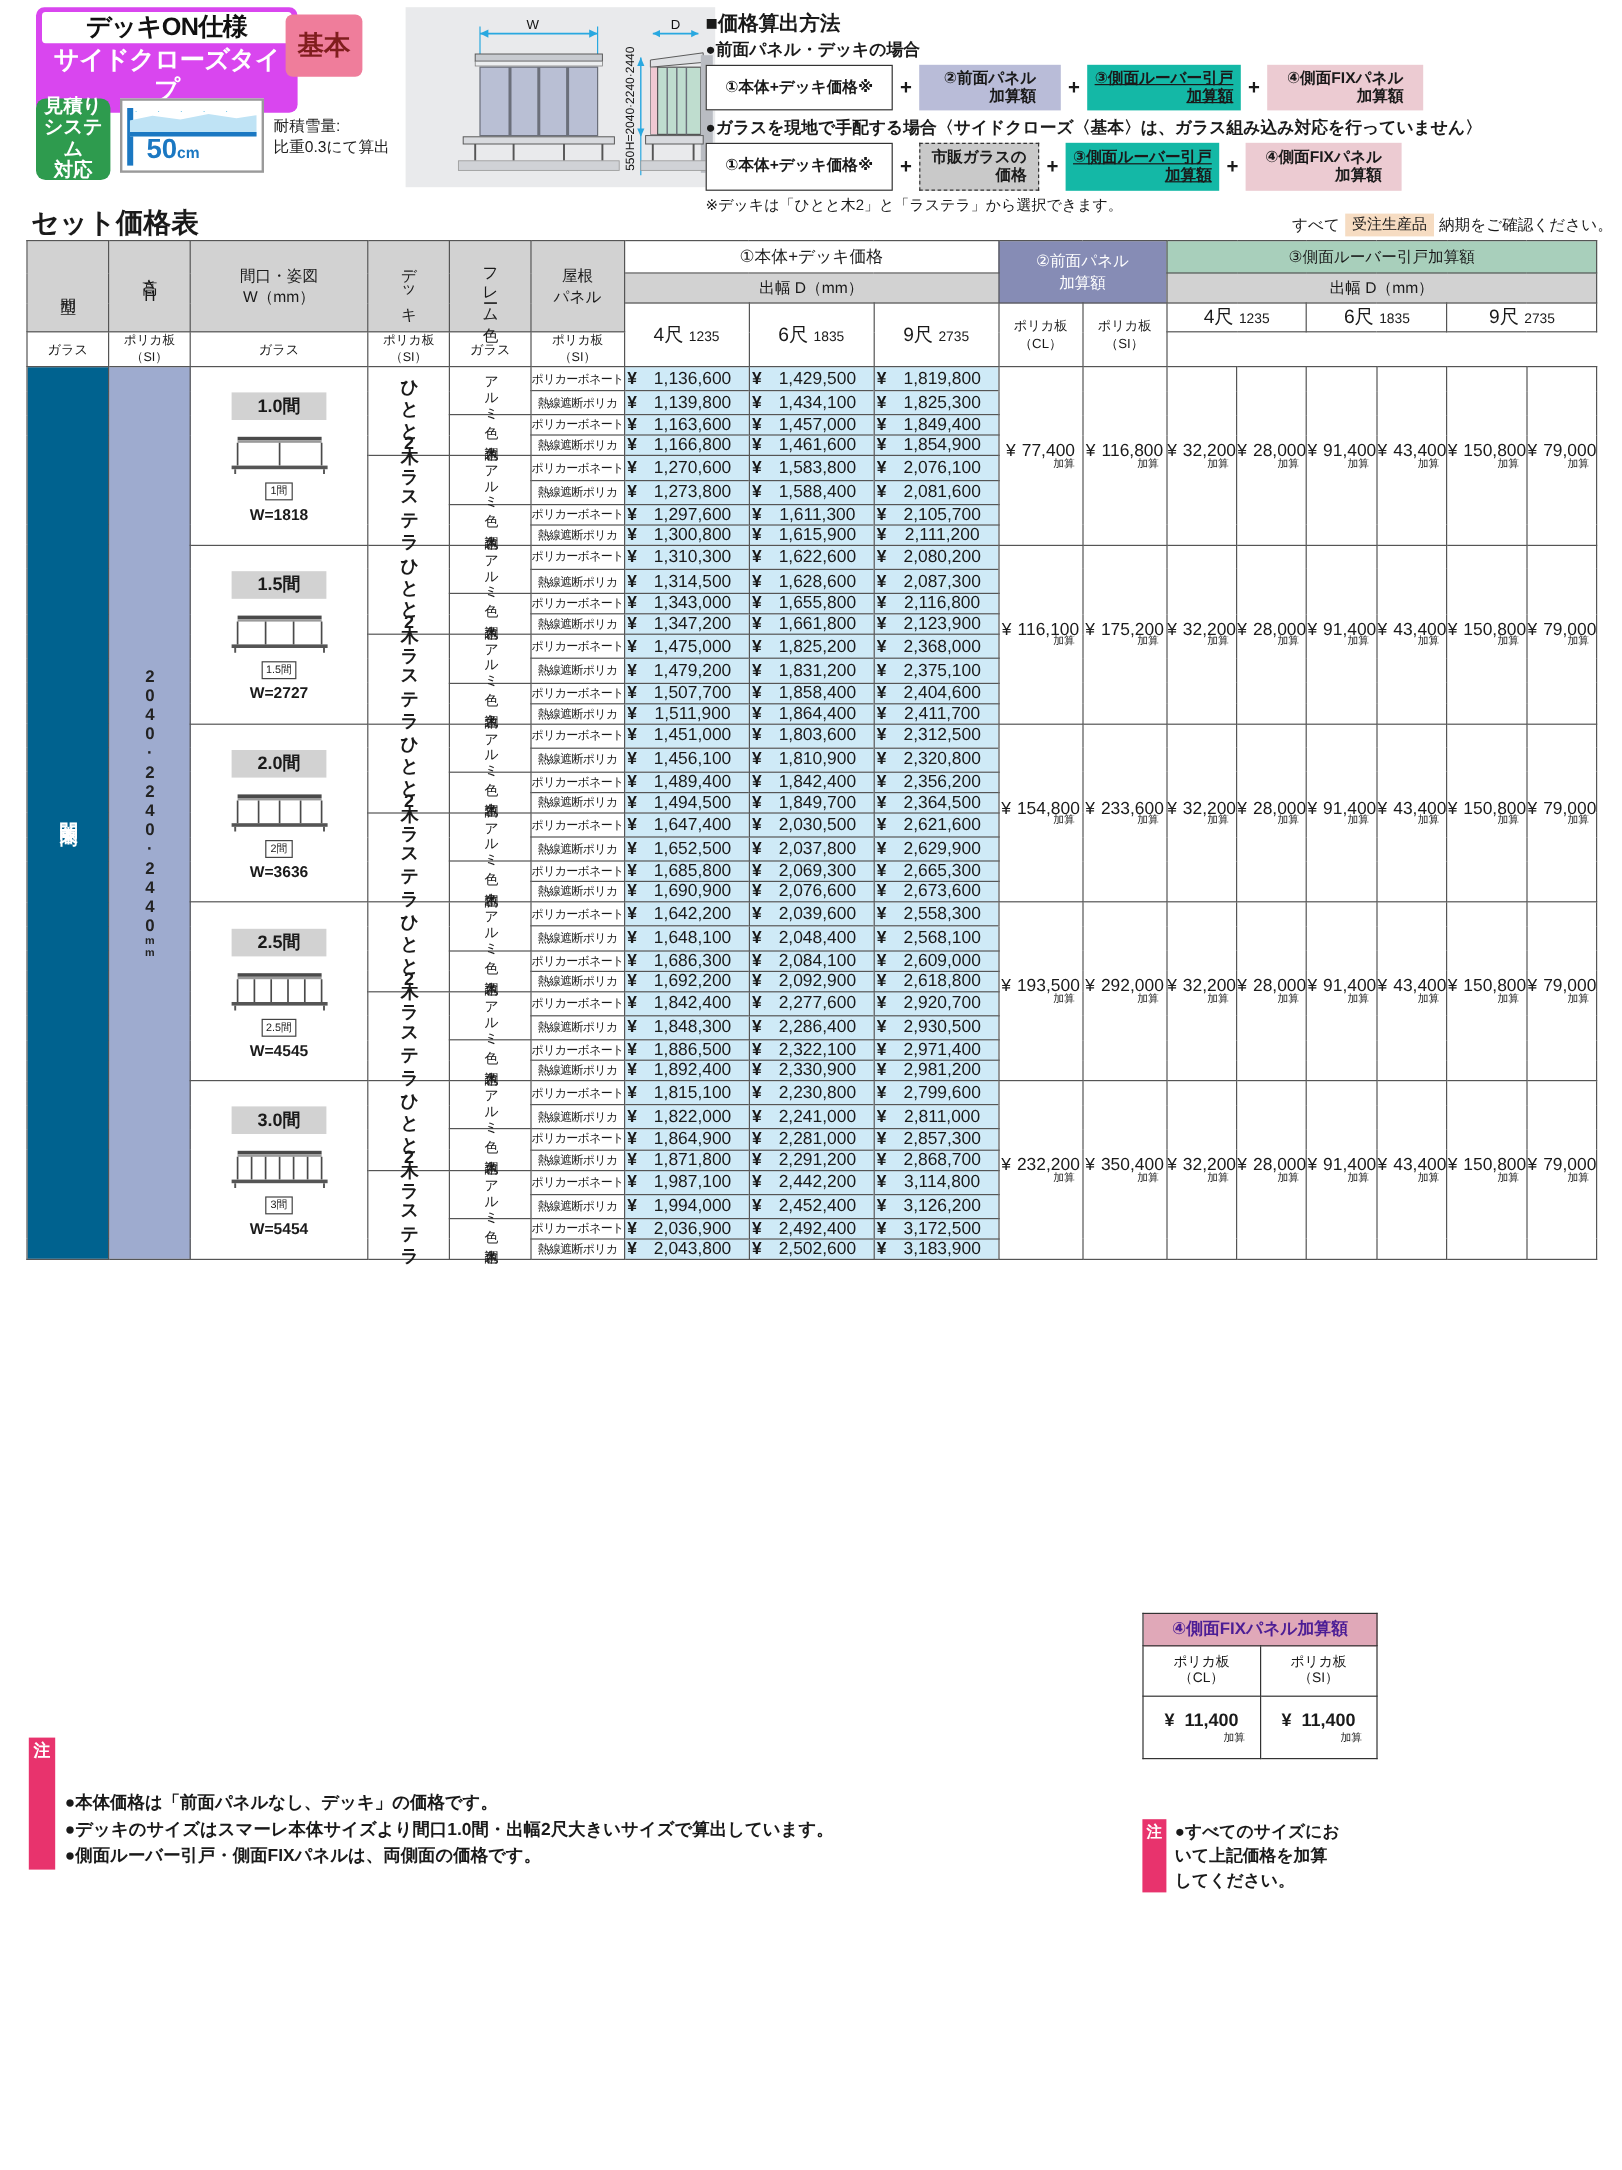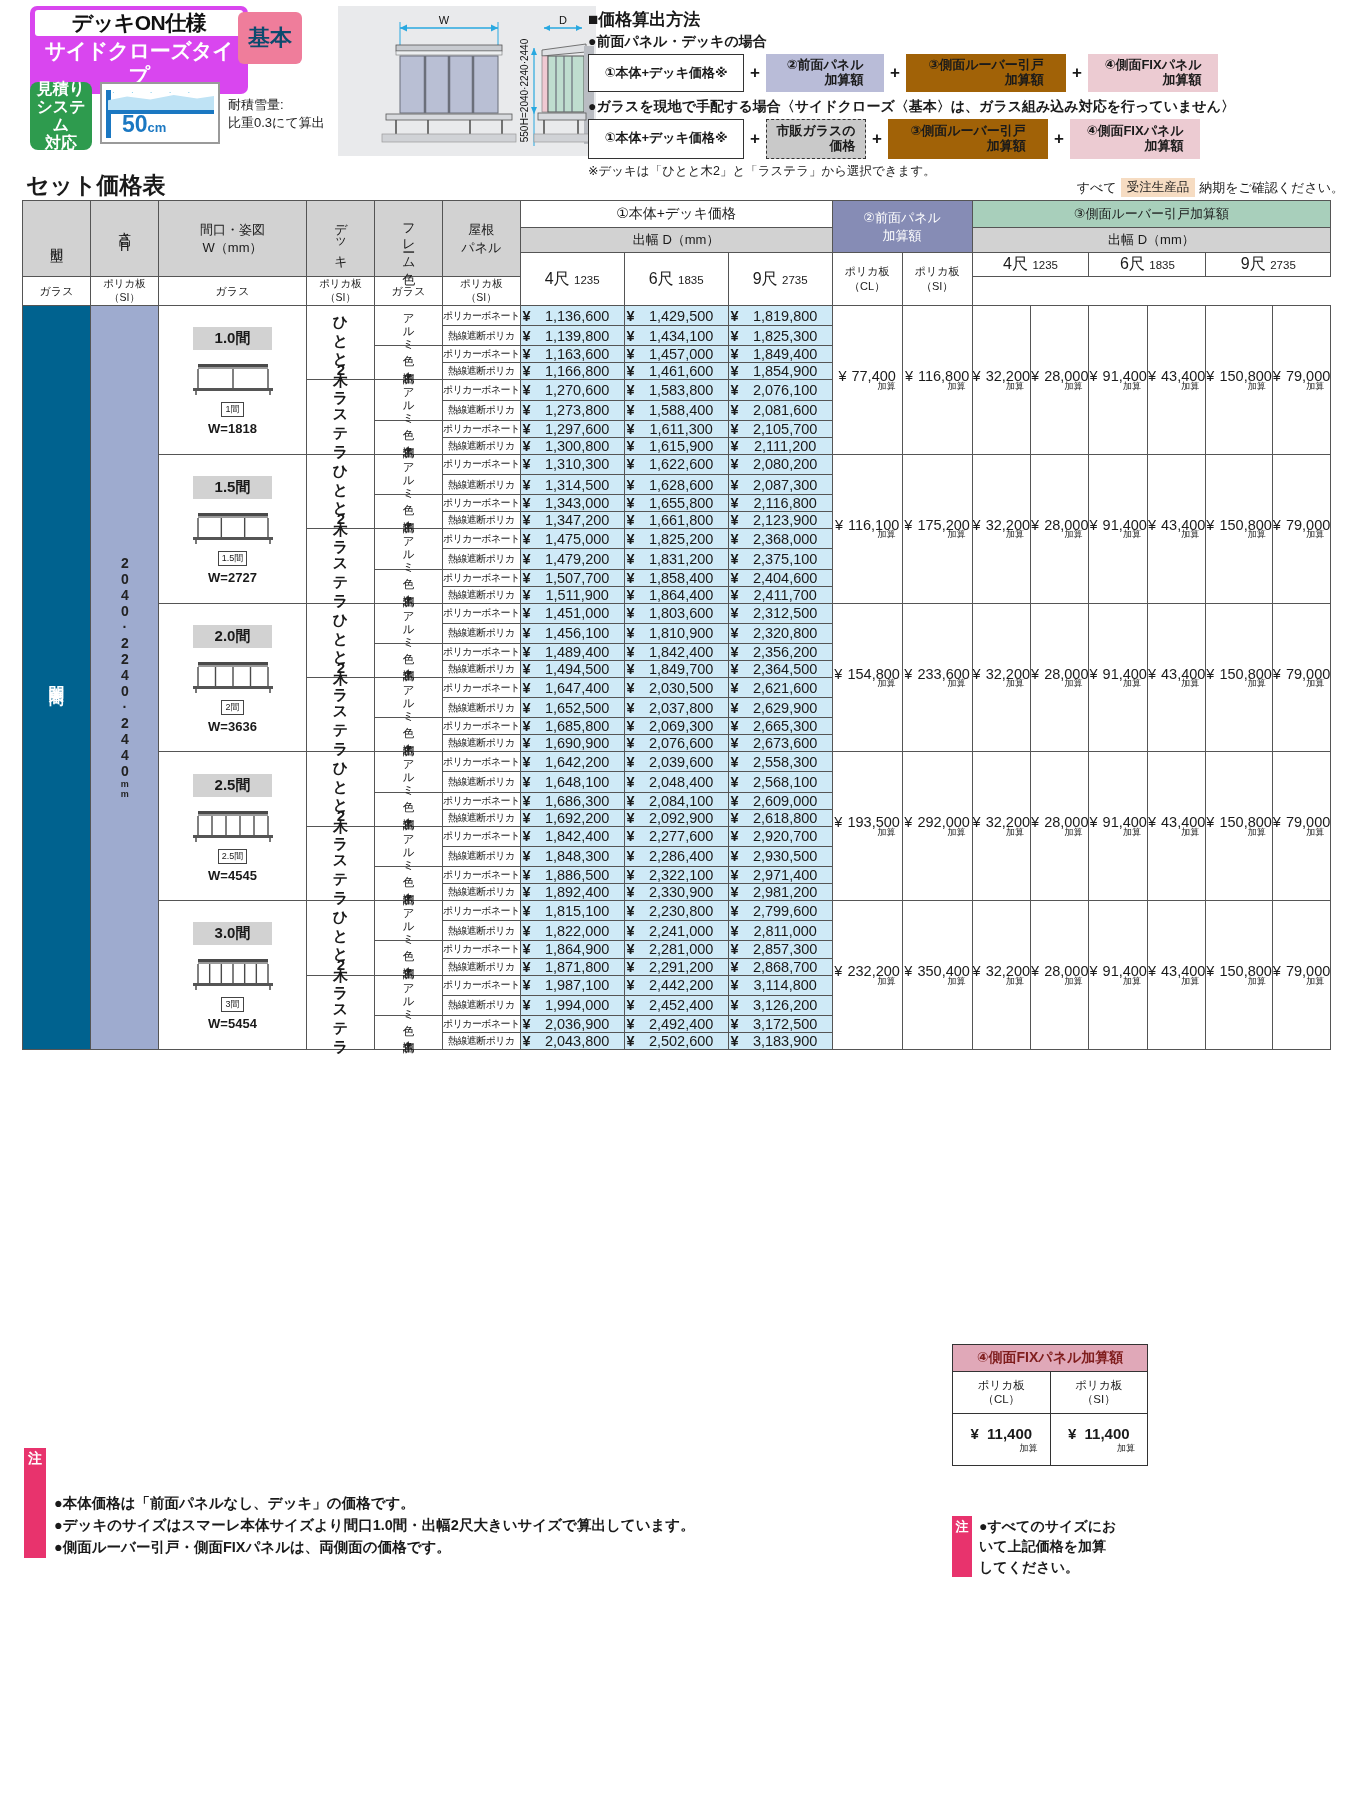--- a/index.html
+++ b/index.html
@@ -25,21 +25,21 @@
     background:#fff; color:#111; font-weight:bold; font-size:21px; letter-spacing:-0.5px;
     border-radius:3px; padding:1px 2px; line-height:1.15;
   }
   .badge-main .l2 {
     color:#fff; font-weight:bold; font-size:21px; letter-spacing:-0.5px; line-height:1.2;
     margin-top:2px;
   }
   .badge-kihon {
     position:absolute; left:238px; top:12px;
     width:64px; height:52px; background:#ef7d9b; border-radius:6px;
-    color:#0c4a6e; font-weight:bold; font-size:22px;
+    color:#7f1d1d; font-weight:bold; font-size:22px;
     display:flex; align-items:center; justify-content:center;
   }
   .badge-green {
     position:absolute; left:30px; top:82px;
     width:62px; height:68px; background:#2e9b4e; border-radius:8px;
     color:#fff; font-weight:bold; font-size:16px; line-height:1.12;
     display:flex; flex-direction:column; align-items:center; justify-content:center;
     text-align:center;
   }
   .snow-box {
@@ -73,21 +73,21 @@
   .calc { position:absolute; left:588px; top:8px; width:740px; }
   .calc h3 { margin:0 0 2px 0; font-size:17px; font-weight:bold; }
   .calc .sub { font-size:14px; margin:2px 0 3px 0; font-weight:bold;}
   .calc .formula { display:flex; align-items:stretch; gap:0; }
   .calc .cell {
     display:flex; align-items:center; justify-content:center; text-align:right;
     font-size:13px; font-weight:bold; line-height:1.15; padding:4px 6px; min-height:38px;
   }
   .c-white { background:#fff; border:1.5px solid #333; width:156px; }
   .c-purple { background:#b9bcd8; width:118px; }
-  .c-green { background:#a16207; width:160px; }
+  .c-green { background:#14b8a6; width:128px;text-decoration:underline; }
   .c-pink { background:#eccbd2; width:130px; }
   .c-gray { background:#c9c9c9; border:1.5px dashed #333; width:100px; }
   .plus { display:flex; align-items:center; justify-content:center; width:22px; font-size:17px; font-weight:bold;}
   .calc .note2 { font-size:12.5px; margin-top:4px; }
 
   
   .sec-title {
     position:absolute; left:26px; top:170px; font-size:23px; font-weight:bold;
   }
   .rush {
@@ -149,21 +149,21 @@
     width:22px; display:flex; align-items:flex-start; justify-content:center; padding-top:2px;
   }
   .notes .list { font-size:14.5px; line-height:1.5; font-weight:bold;margin-top:45px;}
 
   
   table.fixt {
     position:absolute; left:952px; top:1344px; border-collapse:collapse; width:196px;
     table-layout:fixed;
   }
   table.fixt td { border:1.5px solid #333; text-align:center; padding:3px 2px; }
-  .fix-head { background:#e0a8b8; color:#7f1d1d; font-weight:bold; font-size:14px; padding:4px 2px !important;}
+  .fix-head { background:#e0a8b8; color:#4c1d95; font-weight:bold; font-size:14px; padding:4px 2px !important;}
   .fix-sub { font-size:11.5px; line-height:1.2; height:42px;}
   .fix-val { font-size:15px; font-weight:bold; height:52px; }
   .fix-val .kasan { display:block; font-size:9px; font-weight:normal; text-align:right; padding-right:10px;}
 
   .fixnotes { position:absolute; left:952px; top:1516px; display:flex; gap:7px; }
   .fixnotes .chu {
     background:#e8336d; color:#fff; font-weight:bold; font-size:13px; width:20px;
     display:flex; align-items:flex-start; justify-content:center; padding-top:2px;
   }
   .fixnotes .list { font-size:14px; line-height:1.45; font-weight:bold;}

